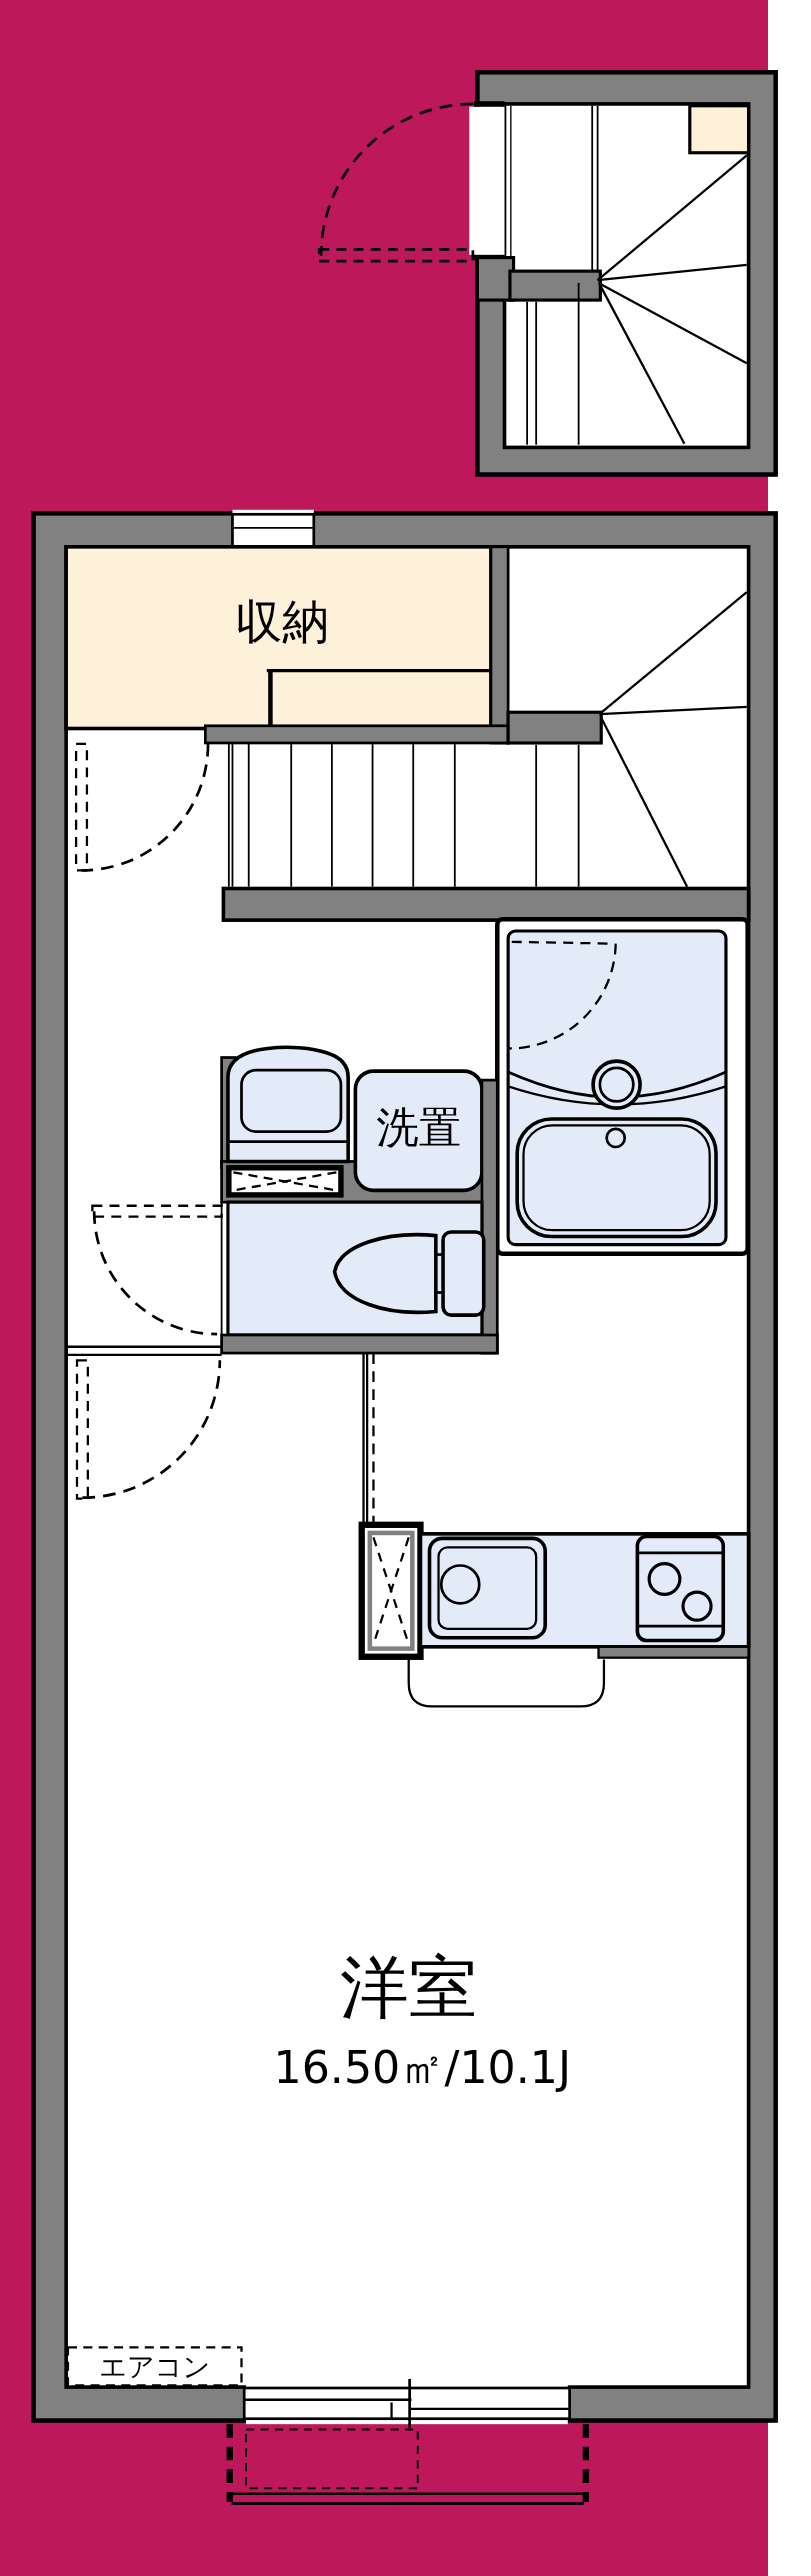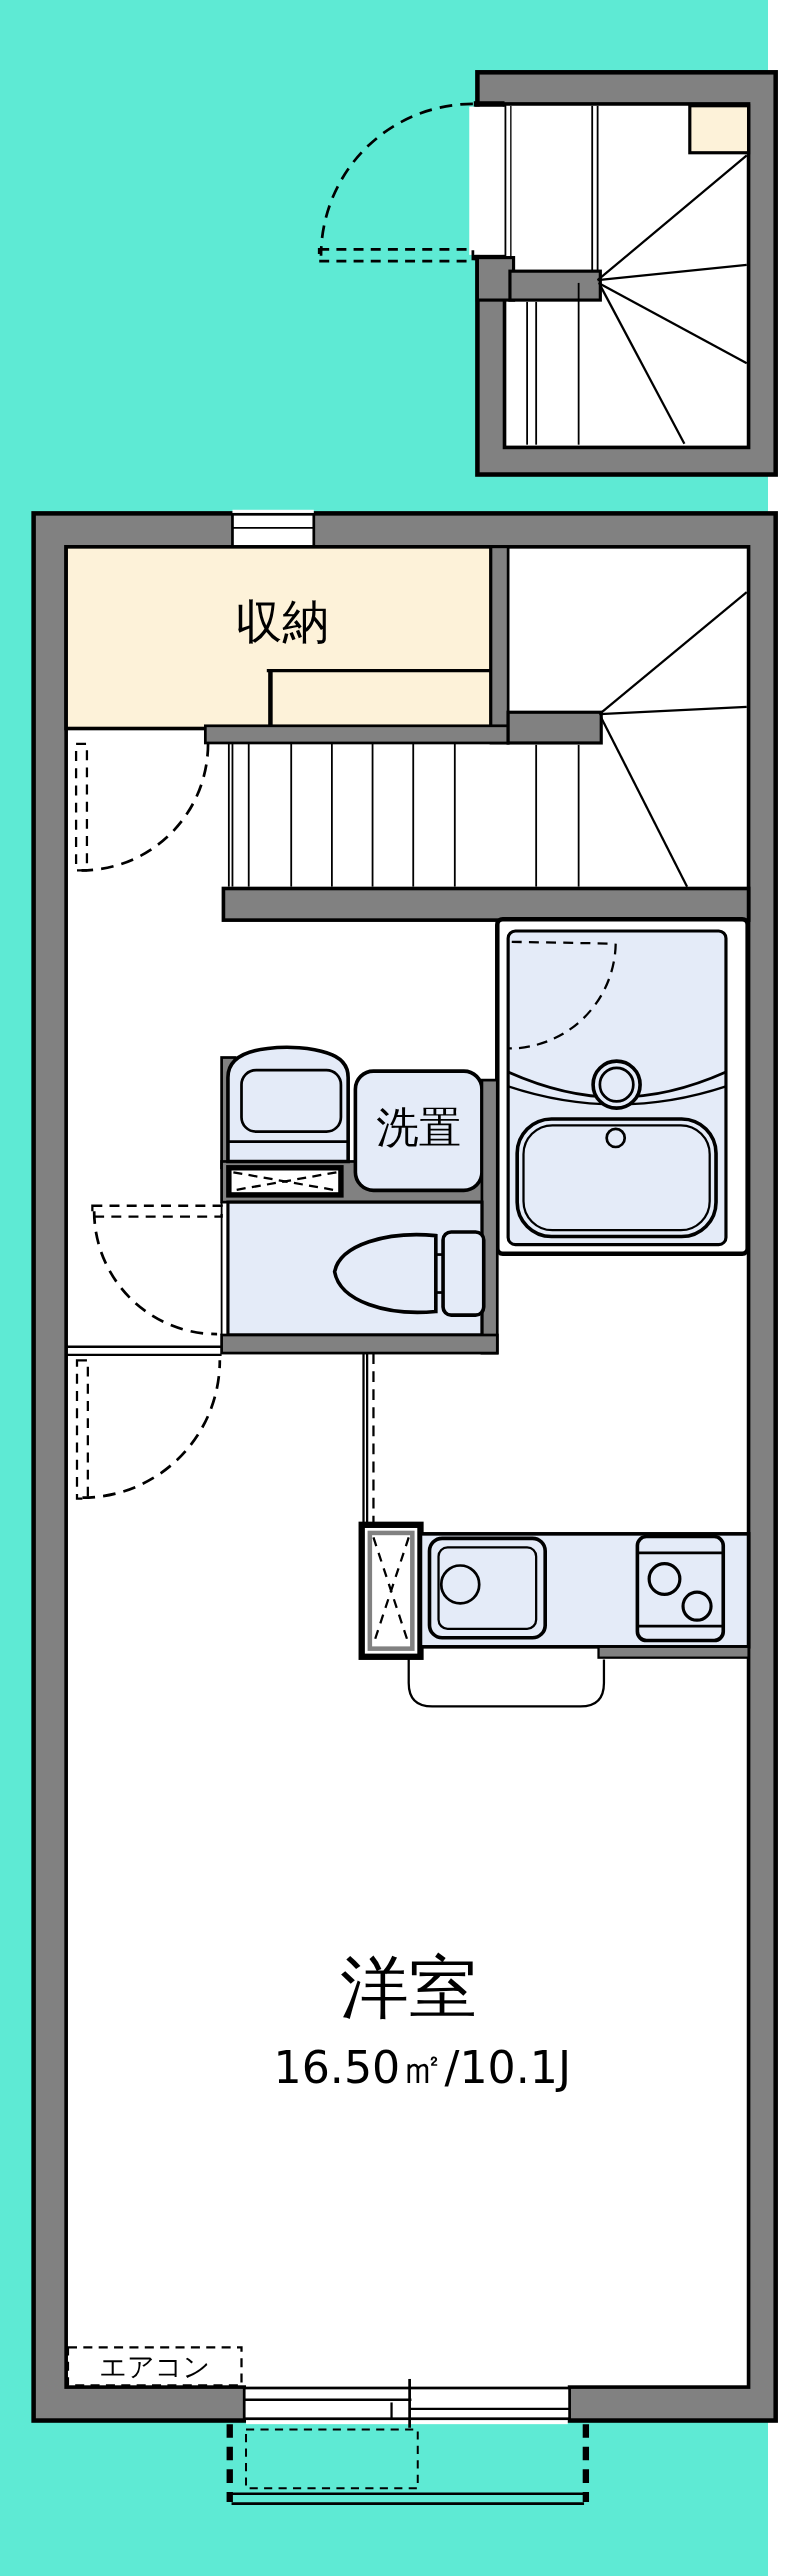--- a/index.html
+++ b/index.html
@@ -1,16 +1,16 @@
 <!DOCTYPE html>
 <html style="--c-wall: #818181; --c-line: #000000; --c-storage: #fdf2d9; --c-fixture: #e4ebf8;font-size:14.5px"><head>
 <meta charset="utf-8">
 <style>
   html,body{margin:0;padding:0;background:#fff;}
-  .page{width:768px;height:2576px;background:#5eead4;}
+  .page{width:768px;height:2576px;background:#be185d;}
   svg{display:block;}
   svg text{font-family:"DejaVu Sans","Liberation Sans",sans-serif;fill:var(--c-line);}
   .w  {fill:var(--c-wall);stroke:var(--c-line);}
   .i  {fill:#ffffff;stroke:var(--c-line);}
   .cr {fill:var(--c-storage);stroke:var(--c-line);}
   .fx {fill:var(--c-fixture);stroke:var(--c-line);}
   .s  {fill:none;stroke:var(--c-line);}
   .er {fill:#ffffff;stroke:none;}
   .blk{fill:var(--c-line);stroke:none;}
 </style>

